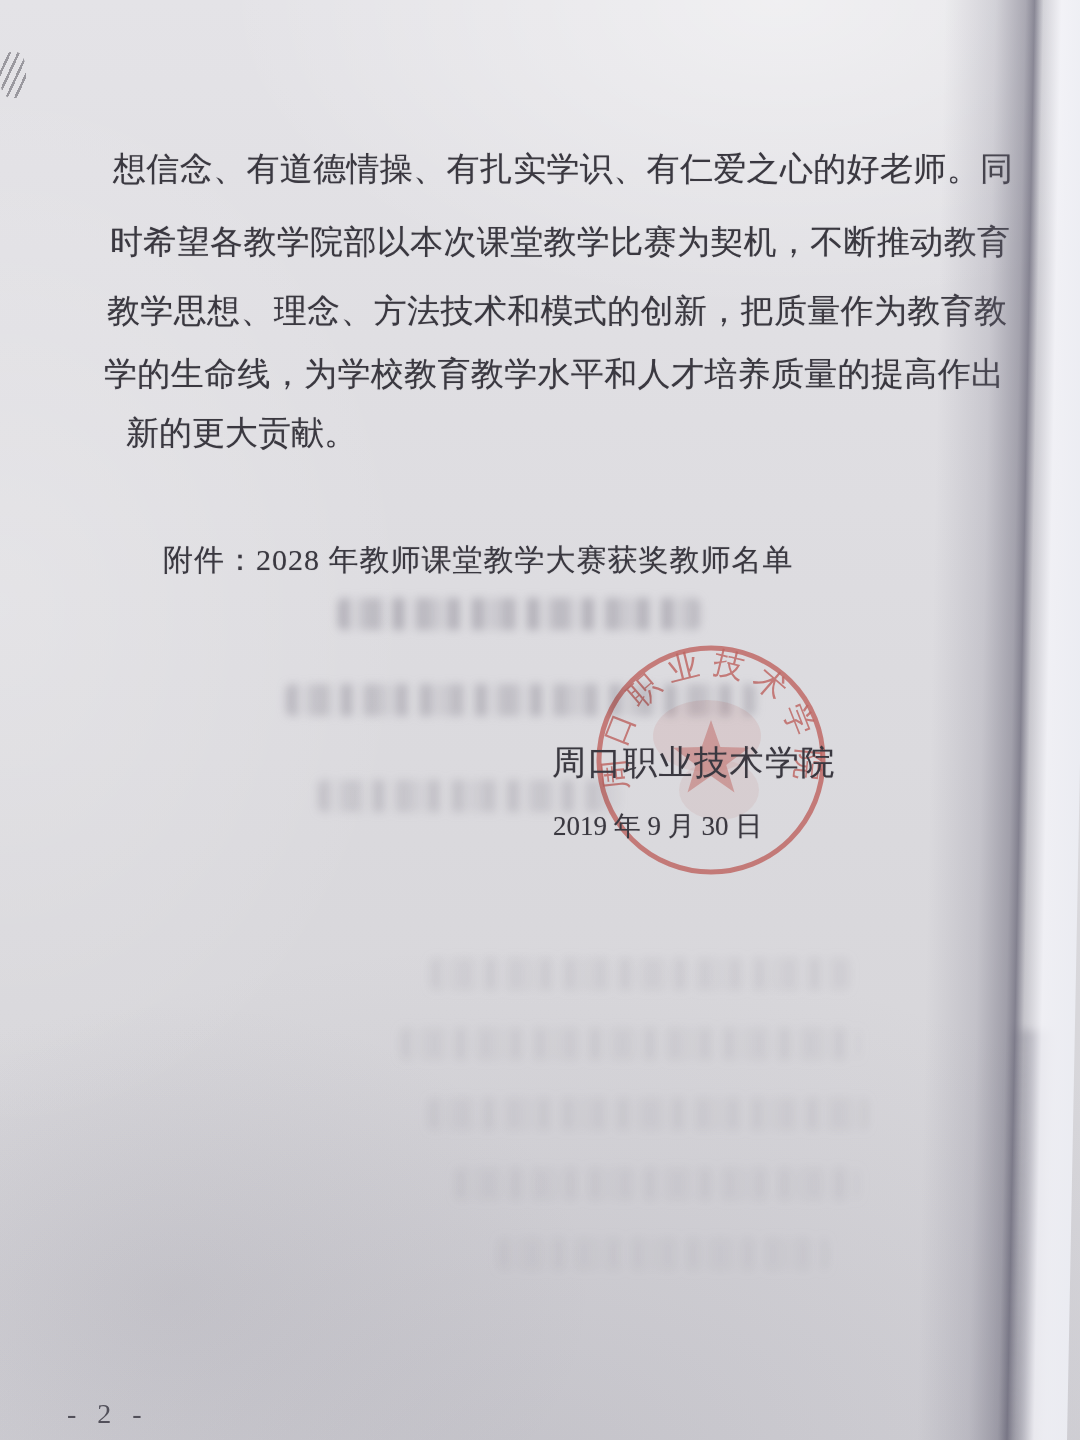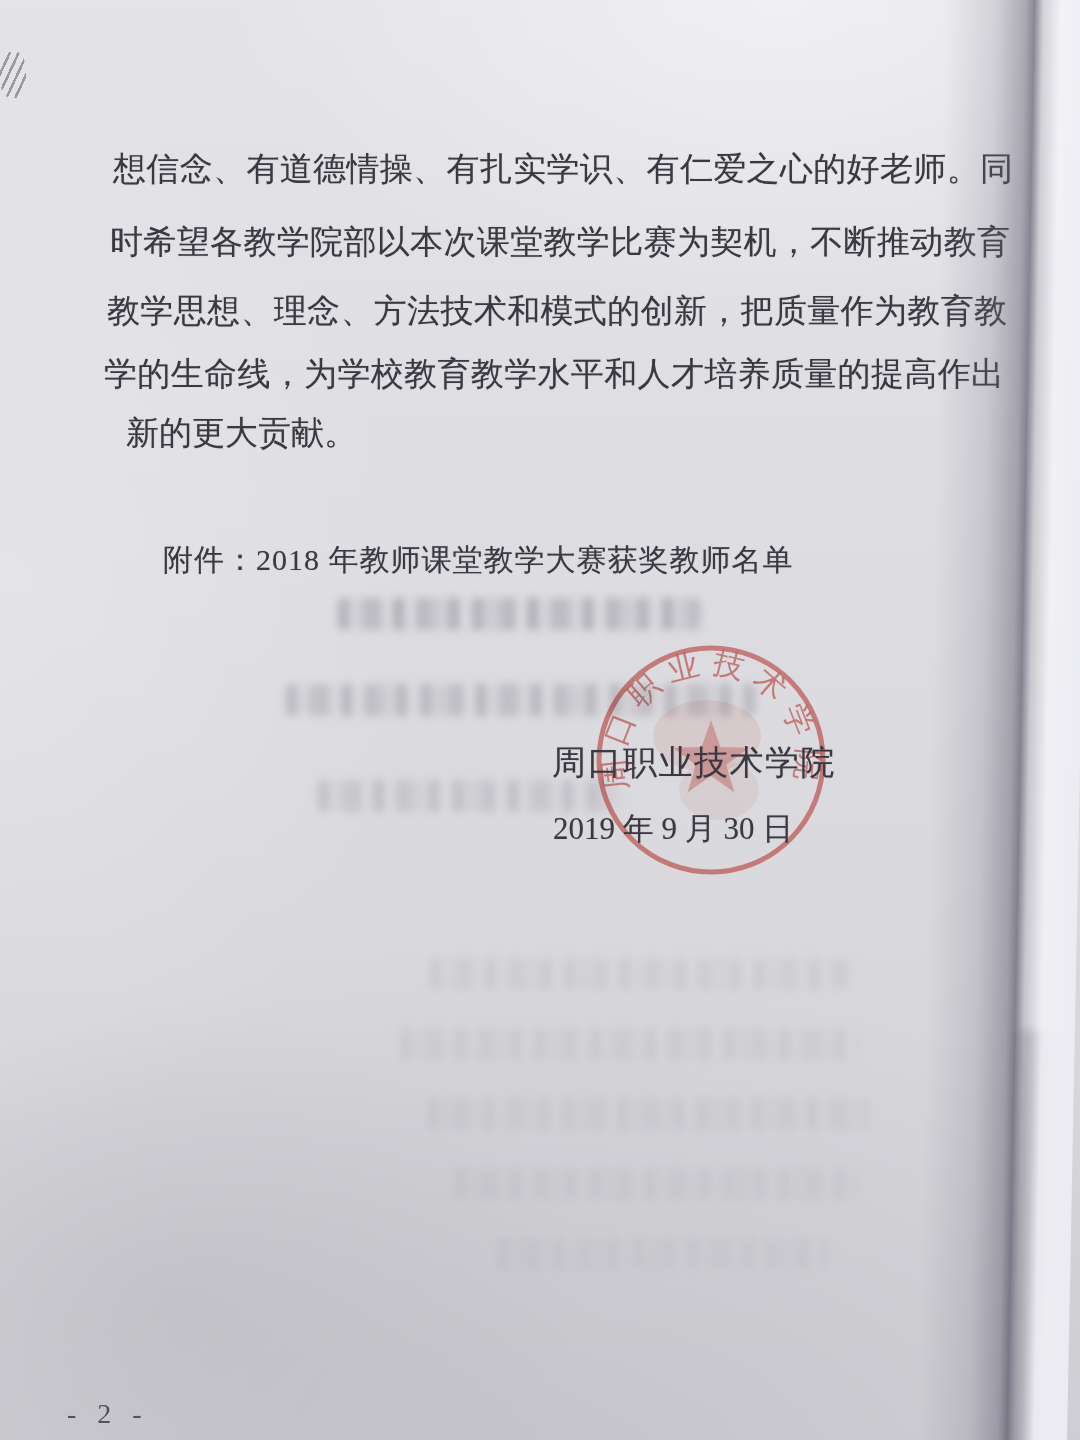--- a/index.html
+++ b/index.html
@@ -43,21 +43,21 @@
          text-shadow:0 0 1px rgba(58,56,64,.35); white-space:nowrap; }
   .bodyline { width:900px; font-size:33px; height:42px; line-height:42px;
               text-align:justify; text-align-last:justify; white-space:normal; }
   .l1 { left:113px; top:148px; }
   .l2 { left:110px; top:221px; }
   .l3 { left:107px; top:290px; }
   .l4 { left:104px; top:353px; }
   .l5 { left:102px; top:412px; width:auto; text-align:left; text-align-last:auto;margin-left:24px; }
   .attach  { left:163px; top:540px; font-size:30px; letter-spacing:1px; }
   .signer  { left:552px; top:740px; font-size:34px; letter-spacing:1.5px; }
-  .datetxt { left:553px; top:808px; font-size:31px; }
+  .datetxt { left:553px; top:808px; font-size:27px; }
   .pagenum { left:67px;  top:1398px; font-size:28px; letter-spacing:7px; color:#52505a; text-shadow:none; }
 
   
   .corner-smudge {
     position:absolute; left:0; top:52px; width:26px; height:46px; z-index:4;
     background:repeating-linear-gradient(115deg, rgba(50,48,58,.55) 0 2.5px, rgba(50,48,58,0) 2.5px 8px);
     filter:blur(.7px); opacity:.75; border-radius:40%;
   }
   .fold {
     position:absolute; top:-20px; right:-15px; width:150px; height:1500px; z-index:5;
@@ -104,21 +104,21 @@
       <textPath href="#sealArc" startOffset="50%">周口职业技术学院</textPath>
     </text>
   </svg>
 
   <div class="ink bodyline l1">想信念、有道德情操、有扎实学识、有仁爱之心的好老师。同</div>
   <div class="ink bodyline l2">时希望各教学院部以本次课堂教学比赛为契机，不断推动教育</div>
   <div class="ink bodyline l3">教学思想、理念、方法技术和模式的创新，把质量作为教育教</div>
   <div class="ink bodyline l4">学的生命线，为学校教育教学水平和人才培养质量的提高作出</div>
   <div class="ink bodyline l5">新的更大贡献。</div>
 
-  <div class="ink attach">附件：2018 年教师课堂教学大赛获奖教师名单</div>
+  <div class="ink attach">附件：2028 年教师课堂教学大赛获奖教师名单</div>
   <div class="ink signer">周口职业技术学院</div>
   <div class="ink datetxt">2019 年 9 月 30 日</div>
   <div class="ink pagenum">- 2 -</div>
 
   <div class="corner-smudge"></div>
   <div class="fold-bottom"></div>
   <div class="fold"></div>
 
 </div>
 

